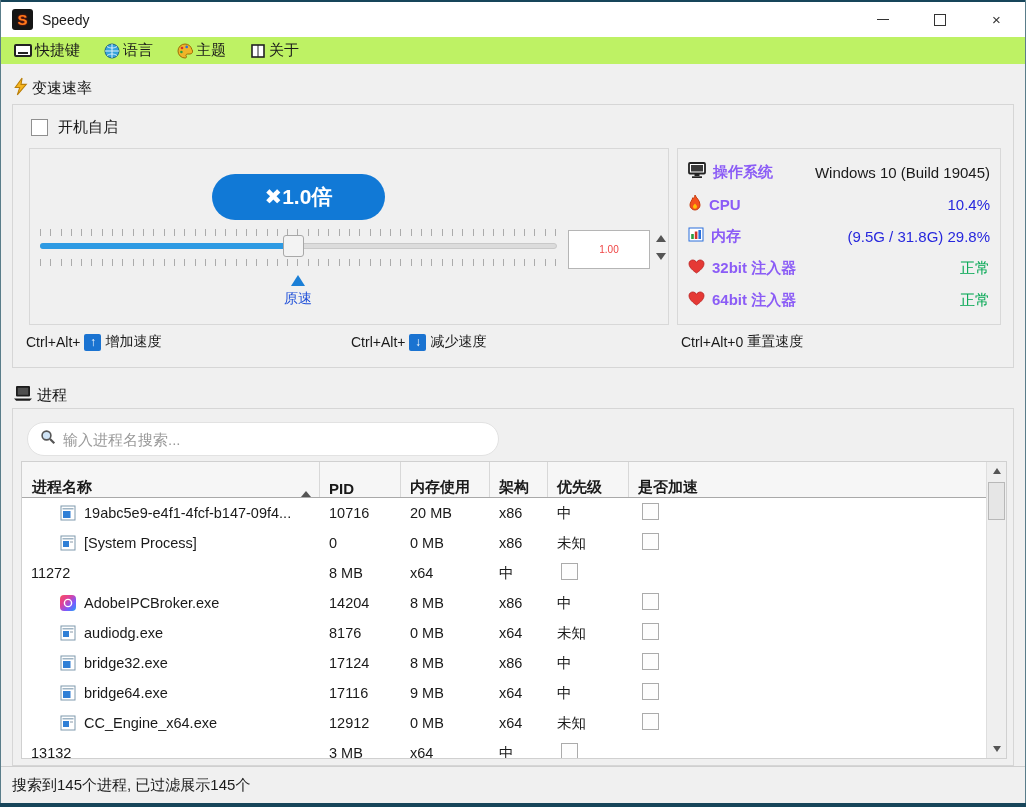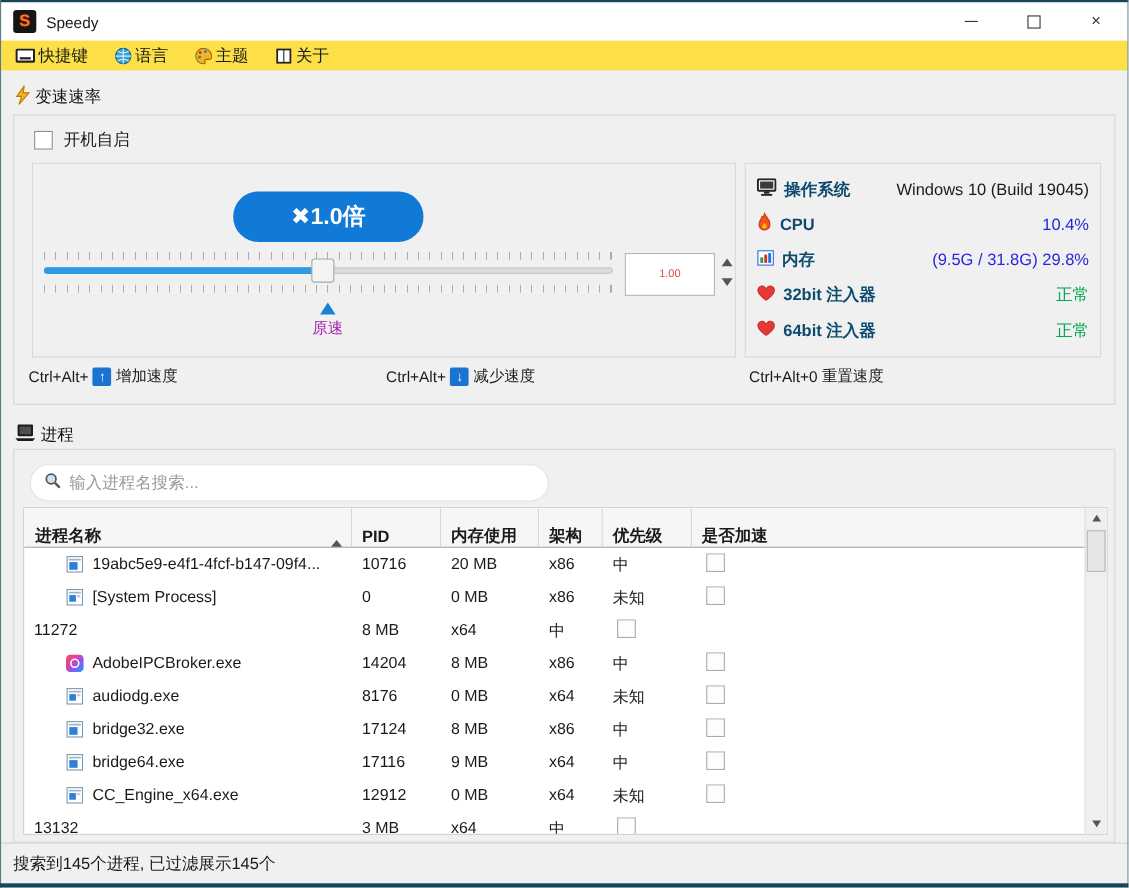--- a/index.html
+++ b/index.html
@@ -19,21 +19,21 @@
   .app-icon { width:21px; height:21px; background:#151515; border-radius:3px; display:flex; align-items:center; justify-content:center;
               color:#ff7a1a; font-weight:bold; font-size:15px; text-shadow:0 0 2px #c81e0a; }
   .app-title { margin-left:9px; font-size:14px; }
   .win-controls { margin-left:auto; display:flex; height:100%; }
   .win-btn { width:57px; height:100%; display:flex; align-items:center; justify-content:center; cursor:default; }
   .glyph-min { width:12px; height:0; border-top:1.6px solid #333; display:block; }
   .glyph-max { width:12px; height:12px; border:1.6px solid #333; display:block; }
   .glyph-close { font-size:15px; color:#333; line-height:1; }
 
   
-  .menubar { position:absolute; left:1px; top:37px; width:1024px; height:27px; background:#fde047; display:flex; align-items:center; padding-left:13px; gap:24px; }
+  .menubar { position:absolute; left:1px; top:37px; width:1024px; height:27px; background:#bef264; display:flex; align-items:center; padding-left:13px; gap:24px; }
   .menu-item { display:flex; align-items:center; gap:3px; font-size:15px; }
   .mi-icon { display:inline-flex; }
 
   
   .section-label { position:absolute; display:flex; align-items:center; gap:4px; font-size:15px; color:#111; }
   .sec1 { left:13px; top:77px; }
   .sec2 { left:13px; top:385px; }
 
   .groupbox { position:absolute; left:12px; width:1002px; border:1px solid #d6d6d6; }
   .gb1 { top:104px; height:264px; }
@@ -53,26 +53,26 @@
   .slider-track { position:absolute; left:10px; top:94px; width:517px; height:6px; background:#dcdcdc; border:1px solid #c9c9c9; border-radius:3px; }
   .slider-fill { position:absolute; left:10px; top:94px; width:247px; height:6px; background:#2d9ae3; border-radius:3px 0 0 3px; }
   .slider-handle { position:absolute; left:253px; top:86px; width:21px; height:22px; background:#f3f3f3; border:1px solid #a8a8a8; border-radius:3px; }
   .spinner { position:absolute; left:538px; top:81px; width:82px; height:39px; background:#fff; border:1px solid #b5b5b5;
              font-size:10px; text-align:center; font-family:inherit; color:#ef4444; }
   .spin-up,.spin-down { position:absolute; left:626px; width:0; height:0; border-left:5px solid transparent; border-right:5px solid transparent; cursor:pointer; }
   .spin-up { top:86px; border-bottom:7px solid #555; }
   .spin-down { top:104px; border-top:7px solid #555; }
   .origin-marker { position:absolute; left:238px; top:126px; width:60px; text-align:center; }
   .origin-tri { width:0; height:0; margin:0 auto; border-left:7px solid transparent; border-right:7px solid transparent; border-bottom:11px solid #1b7fd6; }
-  .origin-label { margin-top:4px; color:#a21caf; font-size:14px; }
+  .origin-label { margin-top:4px; color:#1d4ed8; font-size:14px; }
 
   
   .info-panel { position:absolute; left:664px; top:43px; width:324px; height:177px; border:1px solid #d8d8d8; padding:7px 10px 0 10px; }
   .info-row { height:32px; display:flex; align-items:center; gap:7px; font-size:15px; }
-  .info-label { font-weight:bold; color:#0c4a6e; white-space:nowrap; }
+  .info-label { font-weight:bold; color:#8b5cf6; white-space:nowrap; }
   .info-value { margin-left:auto; white-space:nowrap; }
   .v-dark { color:#1a1a1a; } .v-blue { color:#2727dd; } .v-green { color:#00a651; }
 
   
   .hotkey { position:absolute; top:228px; display:flex; align-items:center; gap:4px; font-size:14px; }
   .hk1 { left:13px; } .hk2 { left:338px; } .hk3 { left:668px; }
   .key-badge { display:inline-flex; width:17px; height:17px; background:#1a73d1; color:#fff; border-radius:2px;
                align-items:center; justify-content:center; font-size:12px; font-weight:bold; }
   .key-badge:empty { display:none; }
 

